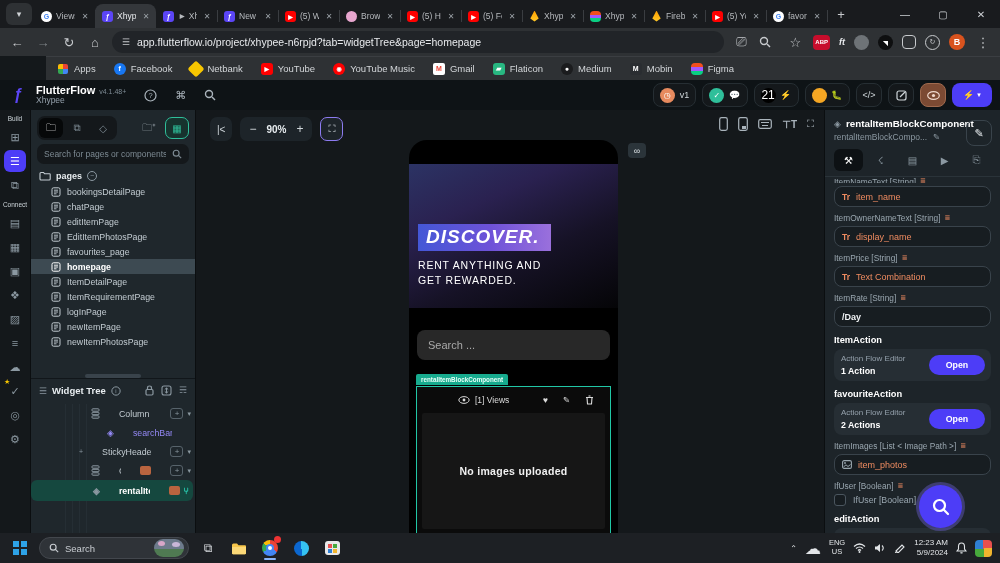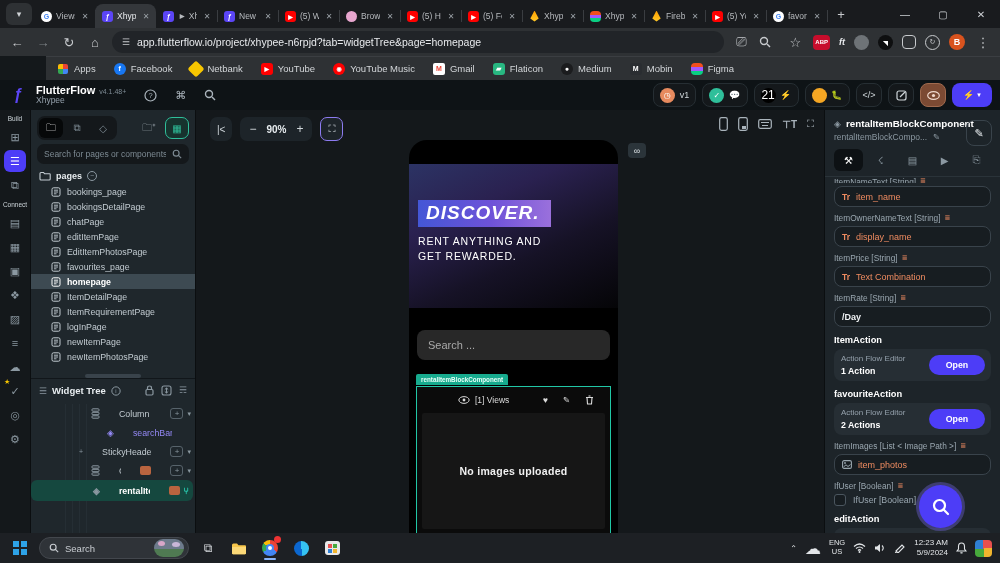--- a/index.html
+++ b/index.html
@@ -173,21 +173,21 @@
     color:#e7ecef; font-size:10px; font-weight:bold; }
   .zoom-pill .pm { color:#cfd6da; font-weight:normal; font-size:12px; }
   .cv-settings { border:1.5px solid #8d7bf0; }
   .cv-toolbar-right { position:absolute; right:10px; top:7px; display:flex; align-items:center; gap:10px; color:#aab4bc; }
   .cv-ric { font-size:10px; }
 
   
   .phone { position:absolute; left:213px; top:30px; width:209px; height:400px; background:#000;
     border-radius:18px 18px 0 0; overflow:hidden; }
   .ph-status { height:24px; }
-  .ph-hero { height:144px; padding-top:36px;
+  .ph-hero { height:144px; padding-top:60px;
     background:linear-gradient(155deg,#2c3364 0%, #2a2150 30%, #161226 62%, #050507 100%); }
   .hero-pill { display:inline-block; margin-left:9px; padding:2px 11px 3px 8px;
     background:linear-gradient(90deg,#4457d6 0%, #6e52d8 55%, #9a70dc 100%); }
   .hero-title { color:#fff; font-size:19px; font-weight:bold; font-style:italic; letter-spacing:1px; }
   .hero-sub { margin:7px 0 0 9px; color:#fff; font-size:10.5px; font-weight:normal; letter-spacing:0.8px; line-height:1.4; }
   .ph-search { margin:22px 8px 0; height:30px; background:#282828; border-radius:8px; display:flex; align-items:center;
     padding:0 11px; color:#a9a9a9; font-size:11px; }
   .comp-tag { display:inline-block; margin:14px 0 0 7px; background:#17ab8e; color:#eafff9; font-size:6.3px;
     font-weight:bold; padding:2px 5px; border-radius:2px 2px 0 0; }
   .comp-block { margin:0 7px; height:202px; border:1.5px solid #21c7a6; background:#0b0b0b; position:relative; }
@@ -530,31 +530,20 @@
             </svg>
         </div>
         <div class="folder-row">
           <svg width="12" height="10" viewBox="0 0 12 10">
               <path d="M1 2.5 Q1 1.5 2 1.5 L4.5 1.5 L5.5 2.7 L10.5 2.7 Q11.2 2.7 11.2 3.5 L11.2 8 Q11.2 9 10.2 9 L2 9 Q1 9 1 8 Z" fill="none" stroke="#c3ccd2" stroke-width="1.1"></path>
             </svg>
           <span class="fname">pages</span>
           <span class="collapse-circ">−</span>
         </div>
         <div class="page-list" id="page-list">
-            <div class="page-row">
-              <span>
-                <svg width="10" height="10" viewBox="0 0 10 10">
-                  <rect x="1" y="0.8" width="8" height="8.4" rx="1.5" fill="none" stroke="currentColor" stroke-width="1"></rect>
-                  <line x1="3" y1="3.2" x2="7" y2="3.2" stroke="currentColor" stroke-width="0.9"></line>
-                  <line x1="3" y1="5" x2="7" y2="5" stroke="currentColor" stroke-width="0.9"></line>
-                  <line x1="3" y1="6.8" x2="5.5" y2="6.8" stroke="currentColor" stroke-width="0.9"></line>
-                </svg>
-              </span>
-              <span>bookings_page</span>
-            </div>
             <div class="page-row">
               <span>
                 <svg width="10" height="10" viewBox="0 0 10 10">
                   <rect x="1" y="0.8" width="8" height="8.4" rx="1.5" fill="none" stroke="currentColor" stroke-width="1"></rect>
                   <line x1="3" y1="3.2" x2="7" y2="3.2" stroke="currentColor" stroke-width="0.9"></line>
                   <line x1="3" y1="5" x2="7" y2="5" stroke="currentColor" stroke-width="0.9"></line>
                   <line x1="3" y1="6.8" x2="5.5" y2="6.8" stroke="currentColor" stroke-width="0.9"></line>
                 </svg>
               </span>
               <span>bookingsDetailPage</span>

